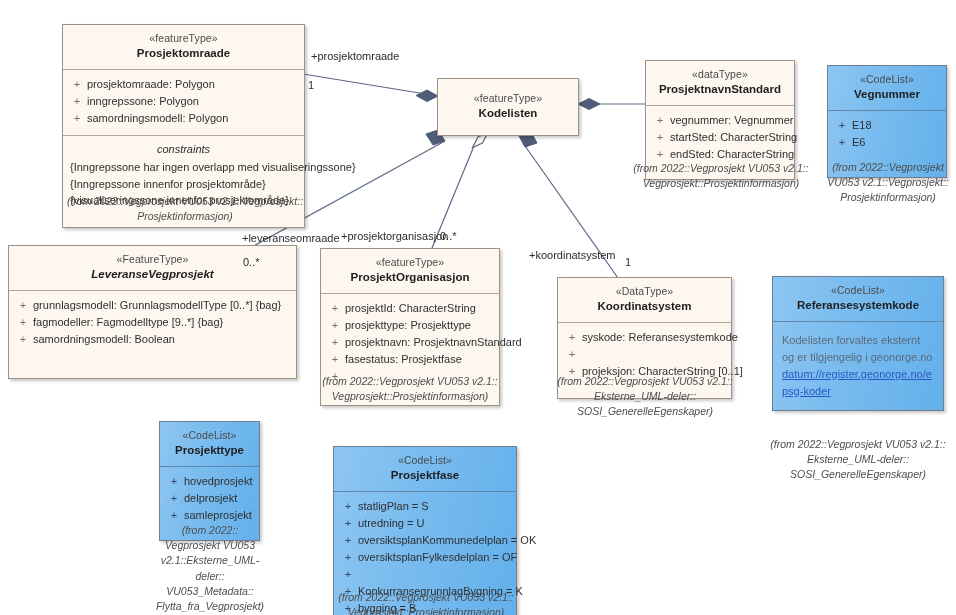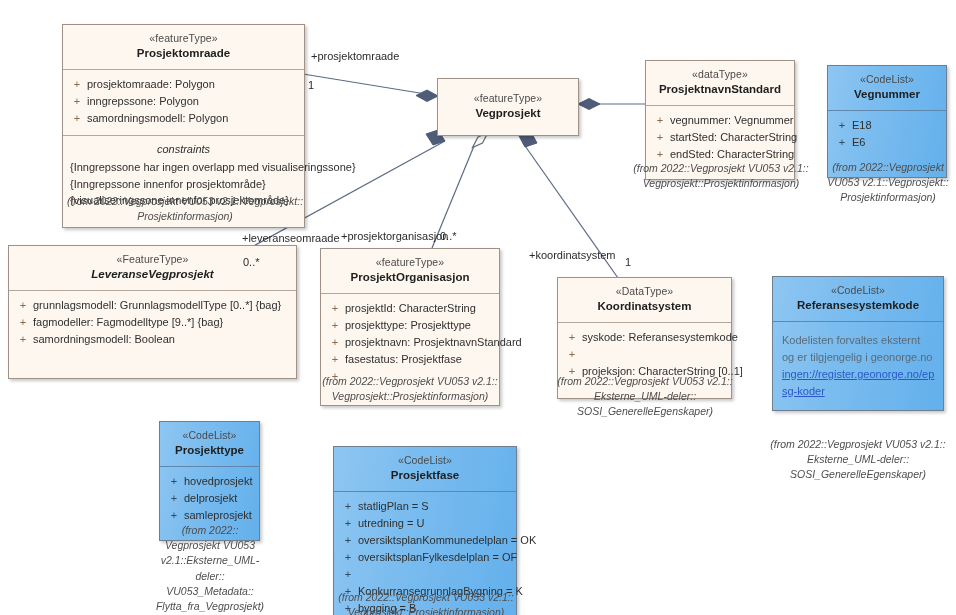--- a/index.html
+++ b/index.html
@@ -209,21 +209,21 @@
       <div class="con-item">{Inngrepssone innenfor prosjektområde}</div>
       <div class="con-item">{visualiseringssone innenfor prosjektområde}</div>
     </div>
   </div>
   <div class="fromcap" style="left:60px; top:178px; width:250px;">(from 2022::Vegprosjekt VU053 v2.1::Vegprosjekt::
 Prosjektinformasjon)</div>
 
   <div class="umlbox beige" style="left:437px; top:62px; width:142px; height:58px;">
     <div class="bx-head" style="border-bottom:0; padding-top:12px;">
       <span class="stereo">«featureType»</span>
-      <span class="cname">Vegprosjekt</span>
+      <span class="cname">Kodelisten</span>
     </div>
   </div>
 
   <div class="umlbox beige" style="left:645px; top:44px; width:150px;">
     <div class="bx-head">
       <span class="stereo">«dataType»</span>
       <span class="cname">ProsjektnavnStandard</span>
     </div>
     <div class="bx-body" style="padding-bottom:16px;">
       <div class="attr">
@@ -338,21 +338,21 @@
 SOSI_GenerelleEgenskaper)</div>
 
   <div class="umlbox blue" style="left:772px; top:260px; width:172px;">
     <div class="bx-head">
       <span class="stereo">«CodeList»</span>
       <span class="cname">Referansesystemkode</span>
     </div>
     <div class="prose">
       <p>
         <span>Kodelisten forvaltes eksternt og er tilgjengelig i geonorge.no</span><br>
-        <a href="#">ingen://register.geonorge.no/epsg-koder</a>
+        <a href="#">datum://register.geonorge.no/epsg-koder</a>
       </p>
     </div>
   </div>
   <div class="fromcap" style="left:762px; top:421px; width:192px;">(from 2022::Vegprosjekt VU053 v2.1::
 Eksterne_UML-deler::
 SOSI_GenerelleEgenskaper)</div>
 
   <div class="umlbox blue" style="left:159px; top:405px; width:101px;">
     <div class="bx-head">
       <span class="stereo">«CodeList»</span>

